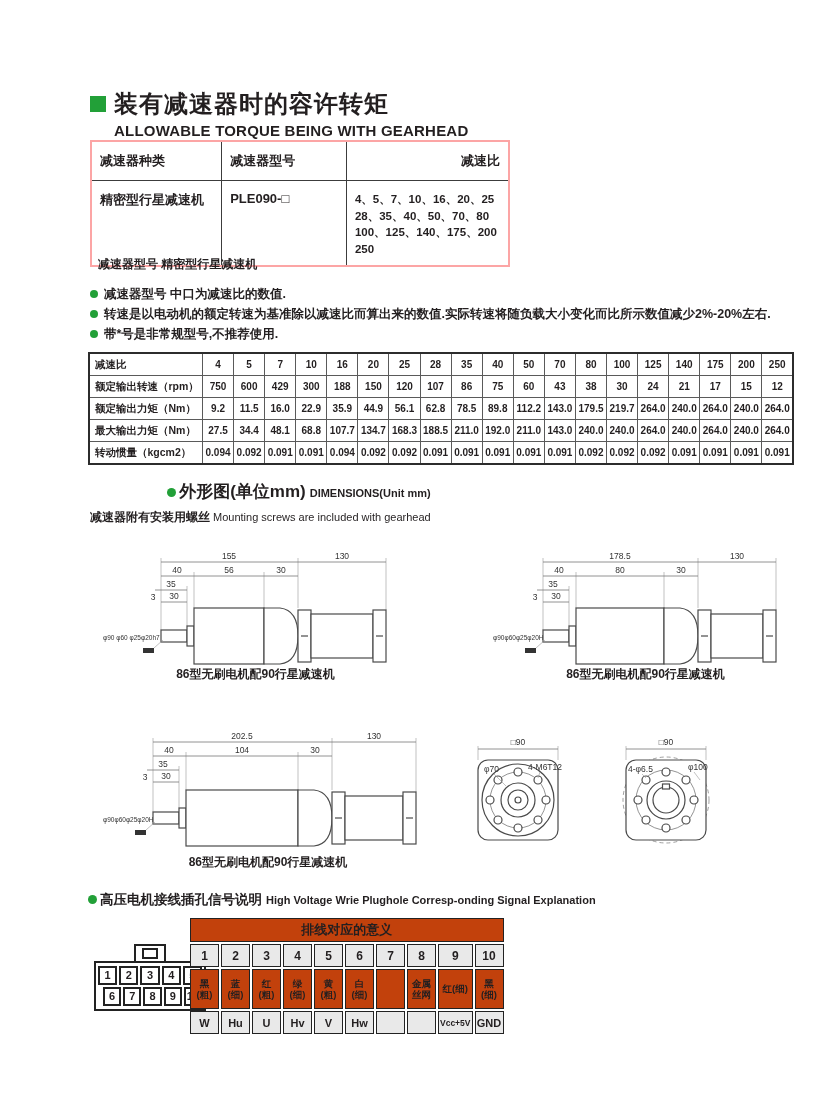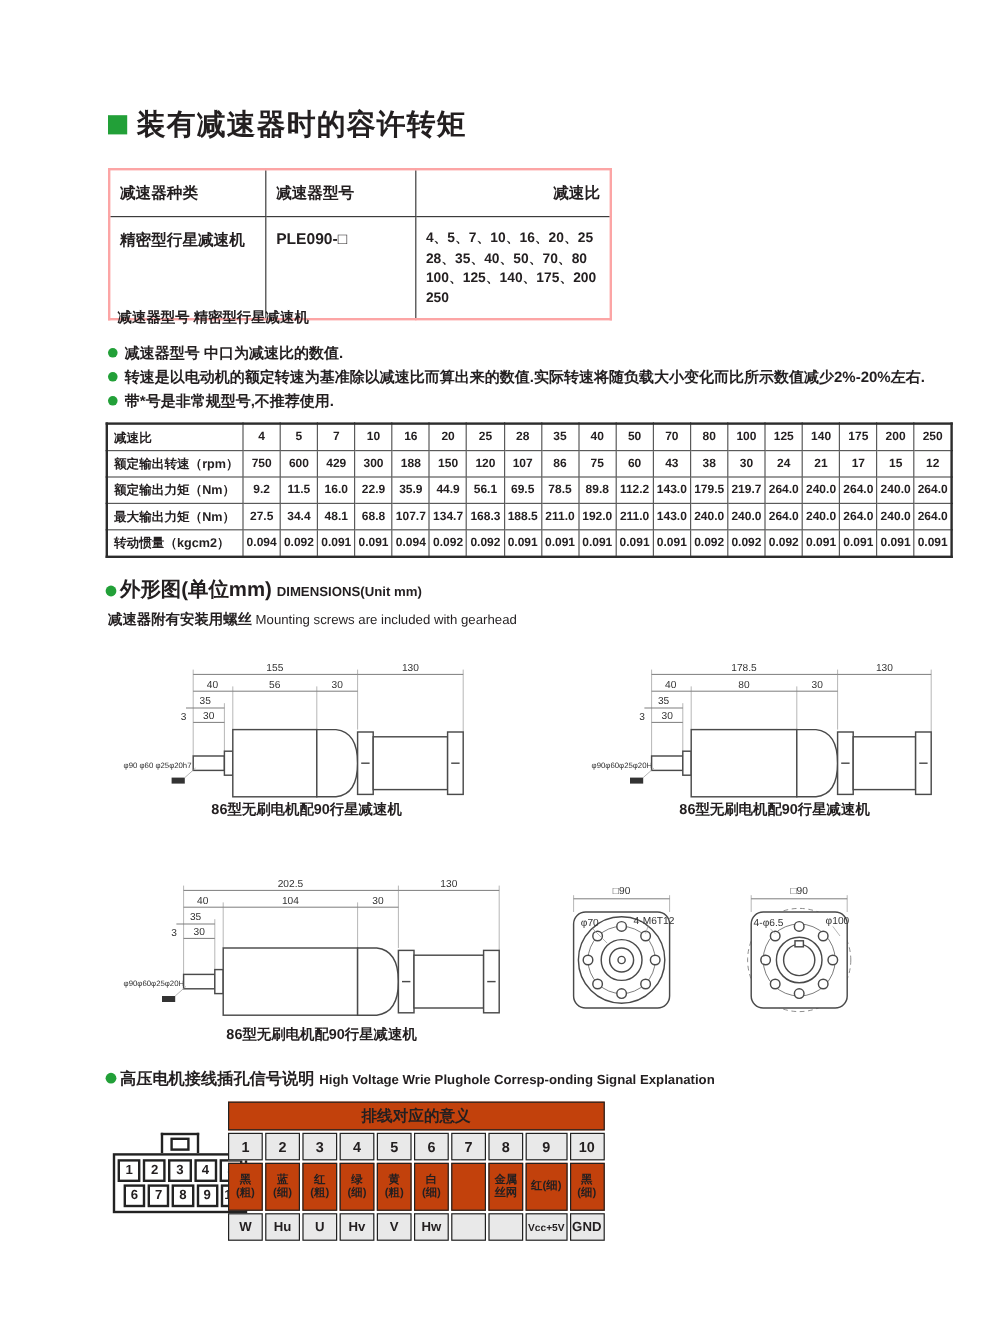--- a/index.html
+++ b/index.html
@@ -32,21 +32,21 @@
   .note-dot{width:8px;height:8px;border-radius:50%;background:#22a038;margin-right:6px;flex:0 0 auto;}
 
   
   .spec-table{position:absolute;left:60px;top:352px;width:706px;border-collapse:collapse;
               table-layout:fixed;border:2px solid #2c2c2c;}
   .spec-table th,.spec-table td{border:1px solid #5a5a5a;height:21px;font-size:10px;
               font-weight:bold;text-align:center;padding:0 1px;white-space:nowrap;}
   .spec-table th{width:106px;text-align:left;padding-left:5px;font-size:10.5px;}
 
   
-  .dims-heading{position:absolute;left:60px;top:480px;}
+  .dims-heading{position:absolute;left:60px;top:480px;text-align:right;}
   .h-dot{display:inline-block;width:9px;height:9px;border-radius:50%;background:#22a038;margin-right:3px;}
   .dims-zh{font-size:17px;font-weight:bold;}
   .dims-en{font-size:11px;font-weight:bold;margin-left:4px;}
   .dims-sub{margin-top:4px;margin-left:2px;}
   .dims-sub-zh{font-size:12px;font-weight:600;}
   .dims-sub-en{font-size:11px;font-weight:normal;margin-left:3px;}
 
   
   svg.drawing{position:absolute;overflow:visible;}
   .shape{stroke:#4a4a4a;stroke-width:1.2;fill:#ffffff;}
@@ -83,20 +83,21 @@
 </head>
 <body>
 
 <div class="page">
 
   <div class="title-block">
     <div class="title-row">
       <span class="green-square"></span>
       <h1 class="title-zh">装有减速器时的容许转矩</h1>
     </div>
+    <h2 class="title-en">ALLOWABLE TORQUE BEING WITH GEARHEAD</h2>
   </div>
 
   <table class="gear-table">
     <colgroup>
         <col class="c1">
         <col class="c2">
         <col class="c3">
       </colgroup>
     <thead>
       <tr>
@@ -182,21 +183,21 @@
         </tr>
     <tr>
           <th>额定输出力矩（Nm）</th>
           <td>9.2</td>
           <td>11.5</td>
           <td>16.0</td>
           <td>22.9</td>
           <td>35.9</td>
           <td>44.9</td>
           <td>56.1</td>
-          <td>69.5</td>
+          <td>62.8</td>
           <td>78.5</td>
           <td>89.8</td>
           <td>112.2</td>
           <td>143.0</td>
           <td>179.5</td>
           <td>219.7</td>
           <td>264.0</td>
           <td>240.0</td>
           <td>264.0</td>
           <td>240.0</td>

